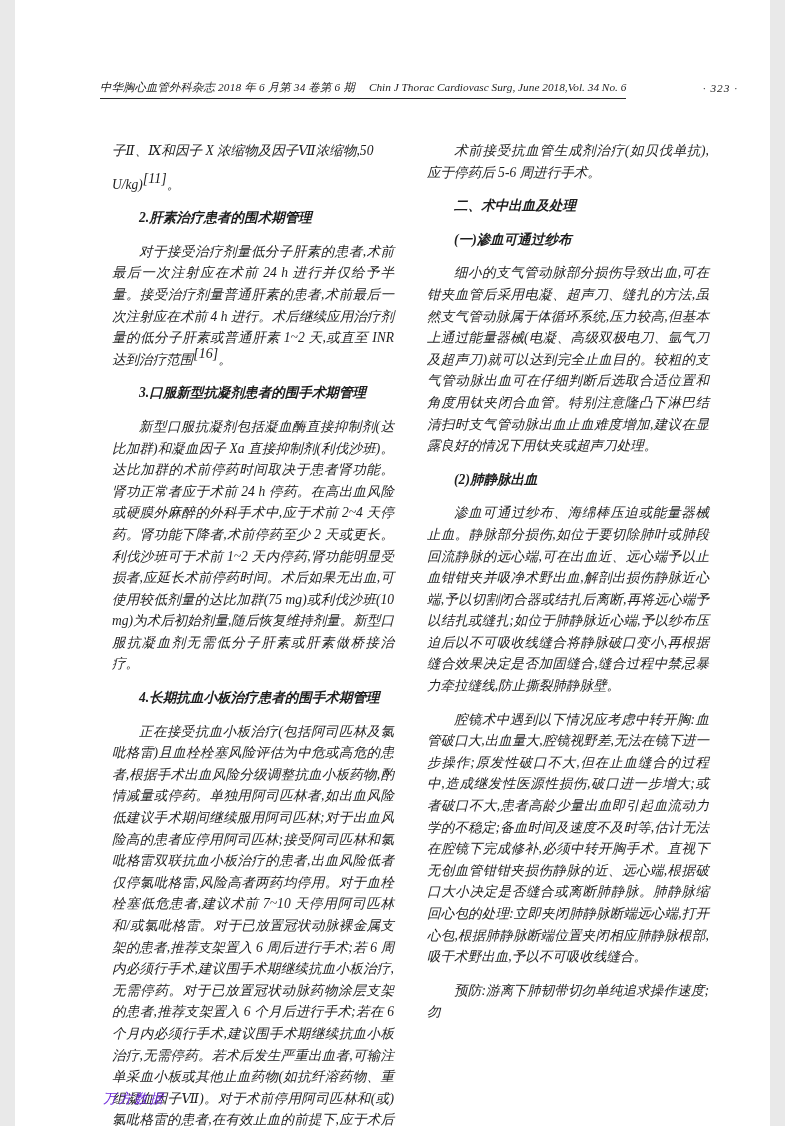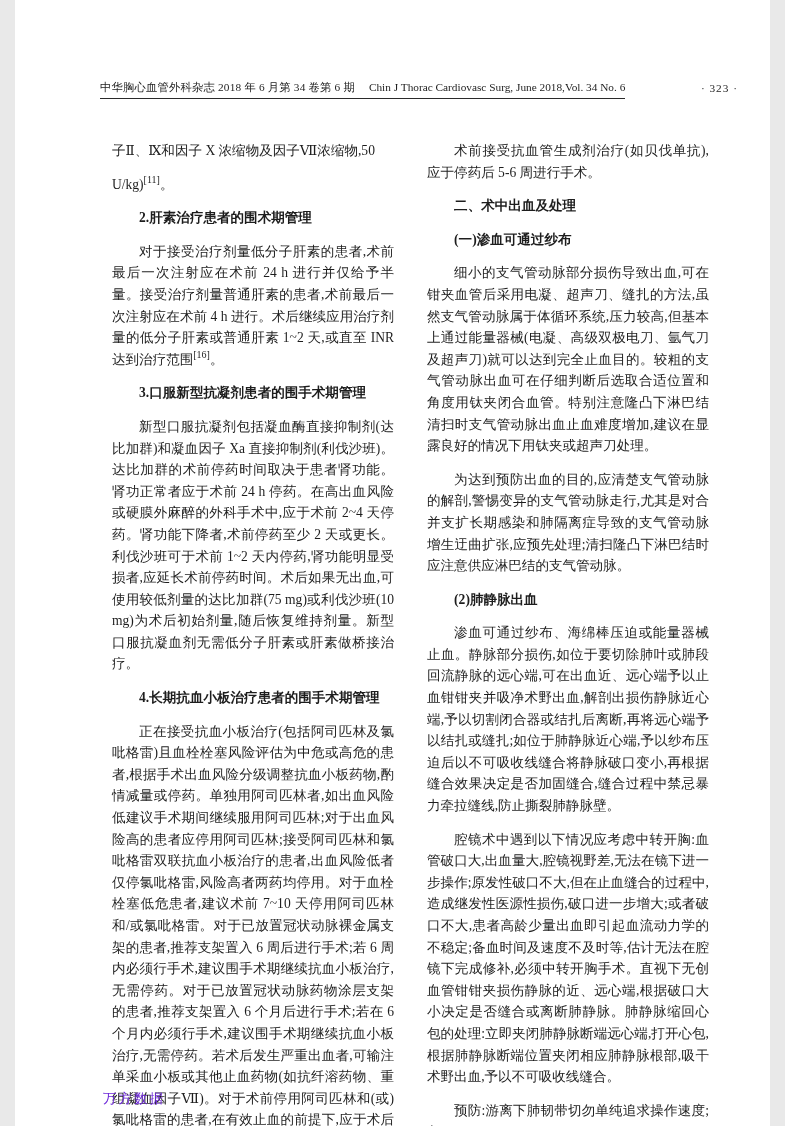--- a/index.html
+++ b/index.html
@@ -4,20 +4,21 @@
 <style>
   html,body{margin:0;padding:0;background:#e9e9e9;}
   .page{
     position:relative;
     width:755px;height:1126px;
     margin:0 auto;
     background:#ffffff;
     font-family:"Liberation Serif","DejaVu Serif",serif;
     color:#1d1d1d;
     overflow:hidden;
+    font-style:italic;
   }
   
   .header{
     position:absolute;top:80px;left:85px;width:638px;
     display:flex;justify-content:space-between;align-items:flex-end;
     font-size:11.3px;line-height:15px;white-space:nowrap;
   }
   .header-left{
     border-bottom:1.2px solid #2a2a2a;
     padding-bottom:3px;
@@ -33,21 +34,21 @@
   .col{
     width:306px;
     font-size:13.55px;line-height:21.6px;
     text-align:justify;
     text-justify:inter-ideograph;
   }
   .col p{margin:12px;padding:0;}
   .para{text-indent:2em;}
   .cont{text-indent:0;}
   .heading{text-indent:2em;font-weight:bold;}
-  sup{font-size:10px;line-height:0;vertical-align:super;letter-spacing:0;}
+  sup{font-size:14px;line-height:0;vertical-align:super;letter-spacing:0;}
   
   .watermark{
     position:absolute;left:88px;top:1090px;
     font-family:"Liberation Sans","DejaVu Sans",sans-serif;
     font-size:13.5px;color:#6d28d9;letter-spacing:2px;
   }
 </style>
 </head>
 <body>
 
@@ -72,21 +73,20 @@
       <p class="heading">4.长期抗血小板治疗患者的围手术期管理</p>
       <p class="para"><span>正在接受抗血小板治疗(包括阿司匹林及氯吡格雷)且血栓栓塞风险评估为中危或高危的患者,根据手术出血风险分级调整抗血小板药物,酌情减量或停药。单独用阿司匹林者,如出血风险低建议手术期间继续服用阿司匹林;对于出血风险高的患者应停用阿司匹林;接受阿司匹林和氯吡格雷双联抗血小板治疗的患者,出血风险低者仅停氯吡格雷,风险高者两药均停用。对于血栓栓塞低危患者,建议术前 7~10 天停用阿司匹林和/或氯吡格雷。对于已放置冠状动脉裸金属支架的患者,推荐支架置入 6 周后进行手术;若 6 周内必须行手术,建议围手术期继续抗血小板治疗,无需停药。对于已放置冠状动脉药物涂层支架的患者,推荐支架置入 6 个月后进行手术;若在 6 个月内必须行手术,建议围手术期继续抗血小板治疗,无需停药。若术后发生严重出血者,可输注单采血小板或其他止血药物(如抗纤溶药物、重组凝血因子Ⅶ)。对于术前停用阿司匹林和(或)氯吡格雷的患者,在有效止血的前提下,应于术后约 24 h 恢复使用</span><sup>[17-18]</sup><span>。</span></p>
       <p class="heading">1.术前接受抗血管生成剂治疗患者的围手术期管理</p>
     </div>
 
     <div class="col">
       <p class="para">术前接受抗血管生成剂治疗(如贝伐单抗),应于停药后 5-6 周进行手术。</p>
       <p class="heading">二、术中出血及处理</p>
       <p class="heading">(一)渗血可通过纱布</p>
       <p class="para">细小的支气管动脉部分损伤导致出血,可在钳夹血管后采用电凝、超声刀、缝扎的方法,虽然支气管动脉属于体循环系统,压力较高,但基本上通过能量器械(电凝、高级双极电刀、氩气刀及超声刀)就可以达到完全止血目的。较粗的支气管动脉出血可在仔细判断后选取合适位置和角度用钛夹闭合血管。特别注意隆凸下淋巴结清扫时支气管动脉出血止血难度增加,建议在显露良好的情况下用钛夹或超声刀处理。</p>
-      <p class="para">为达到预防出血的目的,应清楚支气管动脉的解剖,警惕变异的支气管动脉走行,尤其是对合并支扩长期感染和肺隔离症导致的支气管动脉增生迂曲扩张,应预先处理;清扫隆凸下淋巴结时应注意供应淋巴结的支气管动脉。</p>
       <p class="heading">(2)肺静脉出血</p>
       <p class="para">渗血可通过纱布、海绵棒压迫或能量器械止血。静脉部分损伤,如位于要切除肺叶或肺段回流静脉的远心端,可在出血近、远心端予以止血钳钳夹并吸净术野出血,解剖出损伤静脉近心端,予以切割闭合器或结扎后离断,再将远心端予以结扎或缝扎;如位于肺静脉近心端,予以纱布压迫后以不可吸收线缝合将静脉破口变小,再根据缝合效果决定是否加固缝合,缝合过程中禁忌暴力牵拉缝线,防止撕裂肺静脉壁。</p>
       <p class="para">腔镜术中遇到以下情况应考虑中转开胸:血管破口大,出血量大,腔镜视野差,无法在镜下进一步操作;原发性破口不大,但在止血缝合的过程中,造成继发性医源性损伤,破口进一步增大;或者破口不大,患者高龄少量出血即引起血流动力学的不稳定;备血时间及速度不及时等,估计无法在腔镜下完成修补,必须中转开胸手术。直视下无创血管钳钳夹损伤静脉的近、远心端,根据破口大小决定是否缝合或离断肺静脉。肺静脉缩回心包的处理:立即夹闭肺静脉断端远心端,打开心包,根据肺静脉断端位置夹闭相应肺静脉根部,吸干术野出血,予以不可吸收线缝合。</p>
       <p class="para">预防:游离下肺韧带切勿单纯追求操作速度;勿</p>
     </div>
 
   </div>
 
   <div class="watermark">万方数据</div>
 

